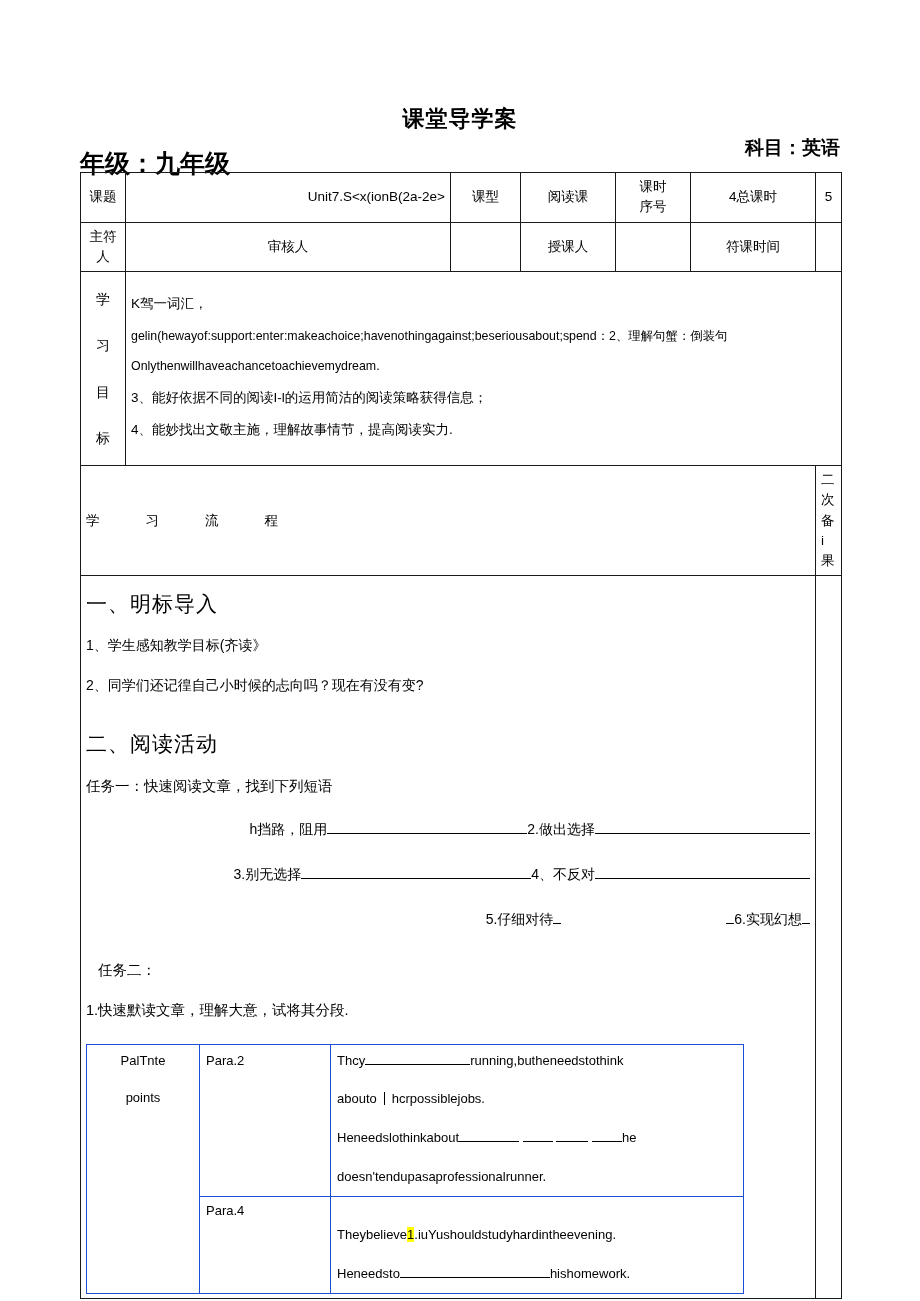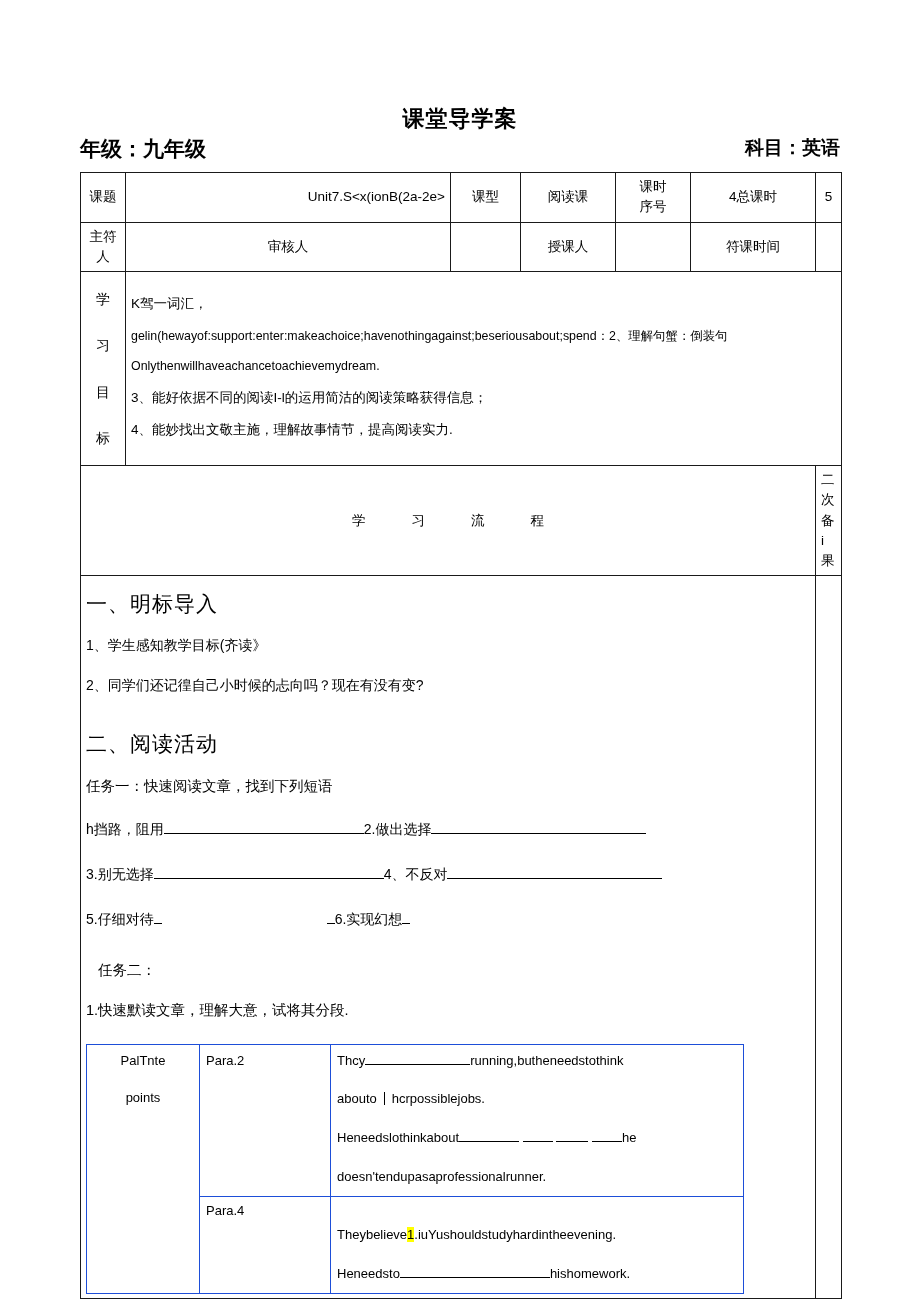--- a/index.html
+++ b/index.html
@@ -14,21 +14,21 @@
   .page{position:relative;width:920px;height:1301px;box-sizing:border-box;}
 
   
   .doc-title{
     position:absolute;left:0;top:104px;width:920px;
     text-align:center;font-size:22px;font-weight:700;letter-spacing:1px;
   }
   .grade-line{
     position:absolute;left:80px;top:135px;width:760px;height:28px;
   }
-  .grade-left{position:absolute;left:0;top:0;font-size:21px;font-weight:700;}
+  .grade-left{position:absolute;left:0;top:12px;font-size:25px;font-weight:700;}
   .grade-right{position:absolute;right:0;top:0;font-size:19px;font-weight:700;}
 
   
   table.main{
     position:absolute;left:80px;top:172px;width:761px;
     border-collapse:collapse;table-layout:fixed;
   }
   table.main td{
     border:1px solid #1a1a1a;
     padding:4px 5px;
@@ -52,21 +52,21 @@
   }
   .vlabel-inner span{display:block;line-height:1;}
 
   td.goals{padding:6px 2px 6px 6px;vertical-align:top;margin-left:44px;}
   .goal-line{font-size:12.4px;line-height:1.35;margin:0 0 14px 0;white-space:nowrap;}
   .goal-line.cn{font-size:13.5px;}
   .goal-line:last-child{margin-bottom:2px;}
 
   
   .flow-head{
-    text-align:center;font-size:14.5px;letter-spacing:0;
+    text-align:left;font-size:14.5px;letter-spacing:0;
   }
   .flow-head .sp{display:inline-block;width:46px;}
   td.note-head{
     text-align:left;font-size:13px;line-height:1.25;vertical-align:top;padding:6px 4px;
   }
 
   
   td.content{
     vertical-align:top;padding:10px 4px 14px 6px;height:660px;
   }
@@ -78,21 +78,21 @@
   h2.sec.second{margin-top:34px;}
   p.ln{font-size:14px;margin:0 0 22px 0;line-height:1.3;}
   p.task{font-size:14.5px;margin:0 0 22px 0;}
   p.task2{font-size:14.5px;margin:30px 0 18px 12px;}
 
   .blank{
     display:inline-block;border-bottom:1px solid #000;vertical-align:baseline;
   }
   .b200{width:200px;} .b215{width:215px;} .b230{width:230px;}
   .b105{width:105px;} .b60{width:60px;} .b150{width:150px;} .b8{width:8px;}
-  .fillrow{font-size:14px;margin:0 0 24px 0;white-space:nowrap;}
+  .fillrow{font-size:14px;margin:0 0 24px 0;white-space:nowrap;text-align:right;}
 
   
   table.inner{
     border-collapse:collapse;table-layout:fixed;width:620px;margin-top:6px;
   }
   table.inner td{
     border:1px solid #1d4ed8;font-size:13px;padding:8px 6px;vertical-align:top;
     line-height:1.2;
   }
   td.ip-main{width:100px;text-align:center;vertical-align:top;padding-top:14px;}

